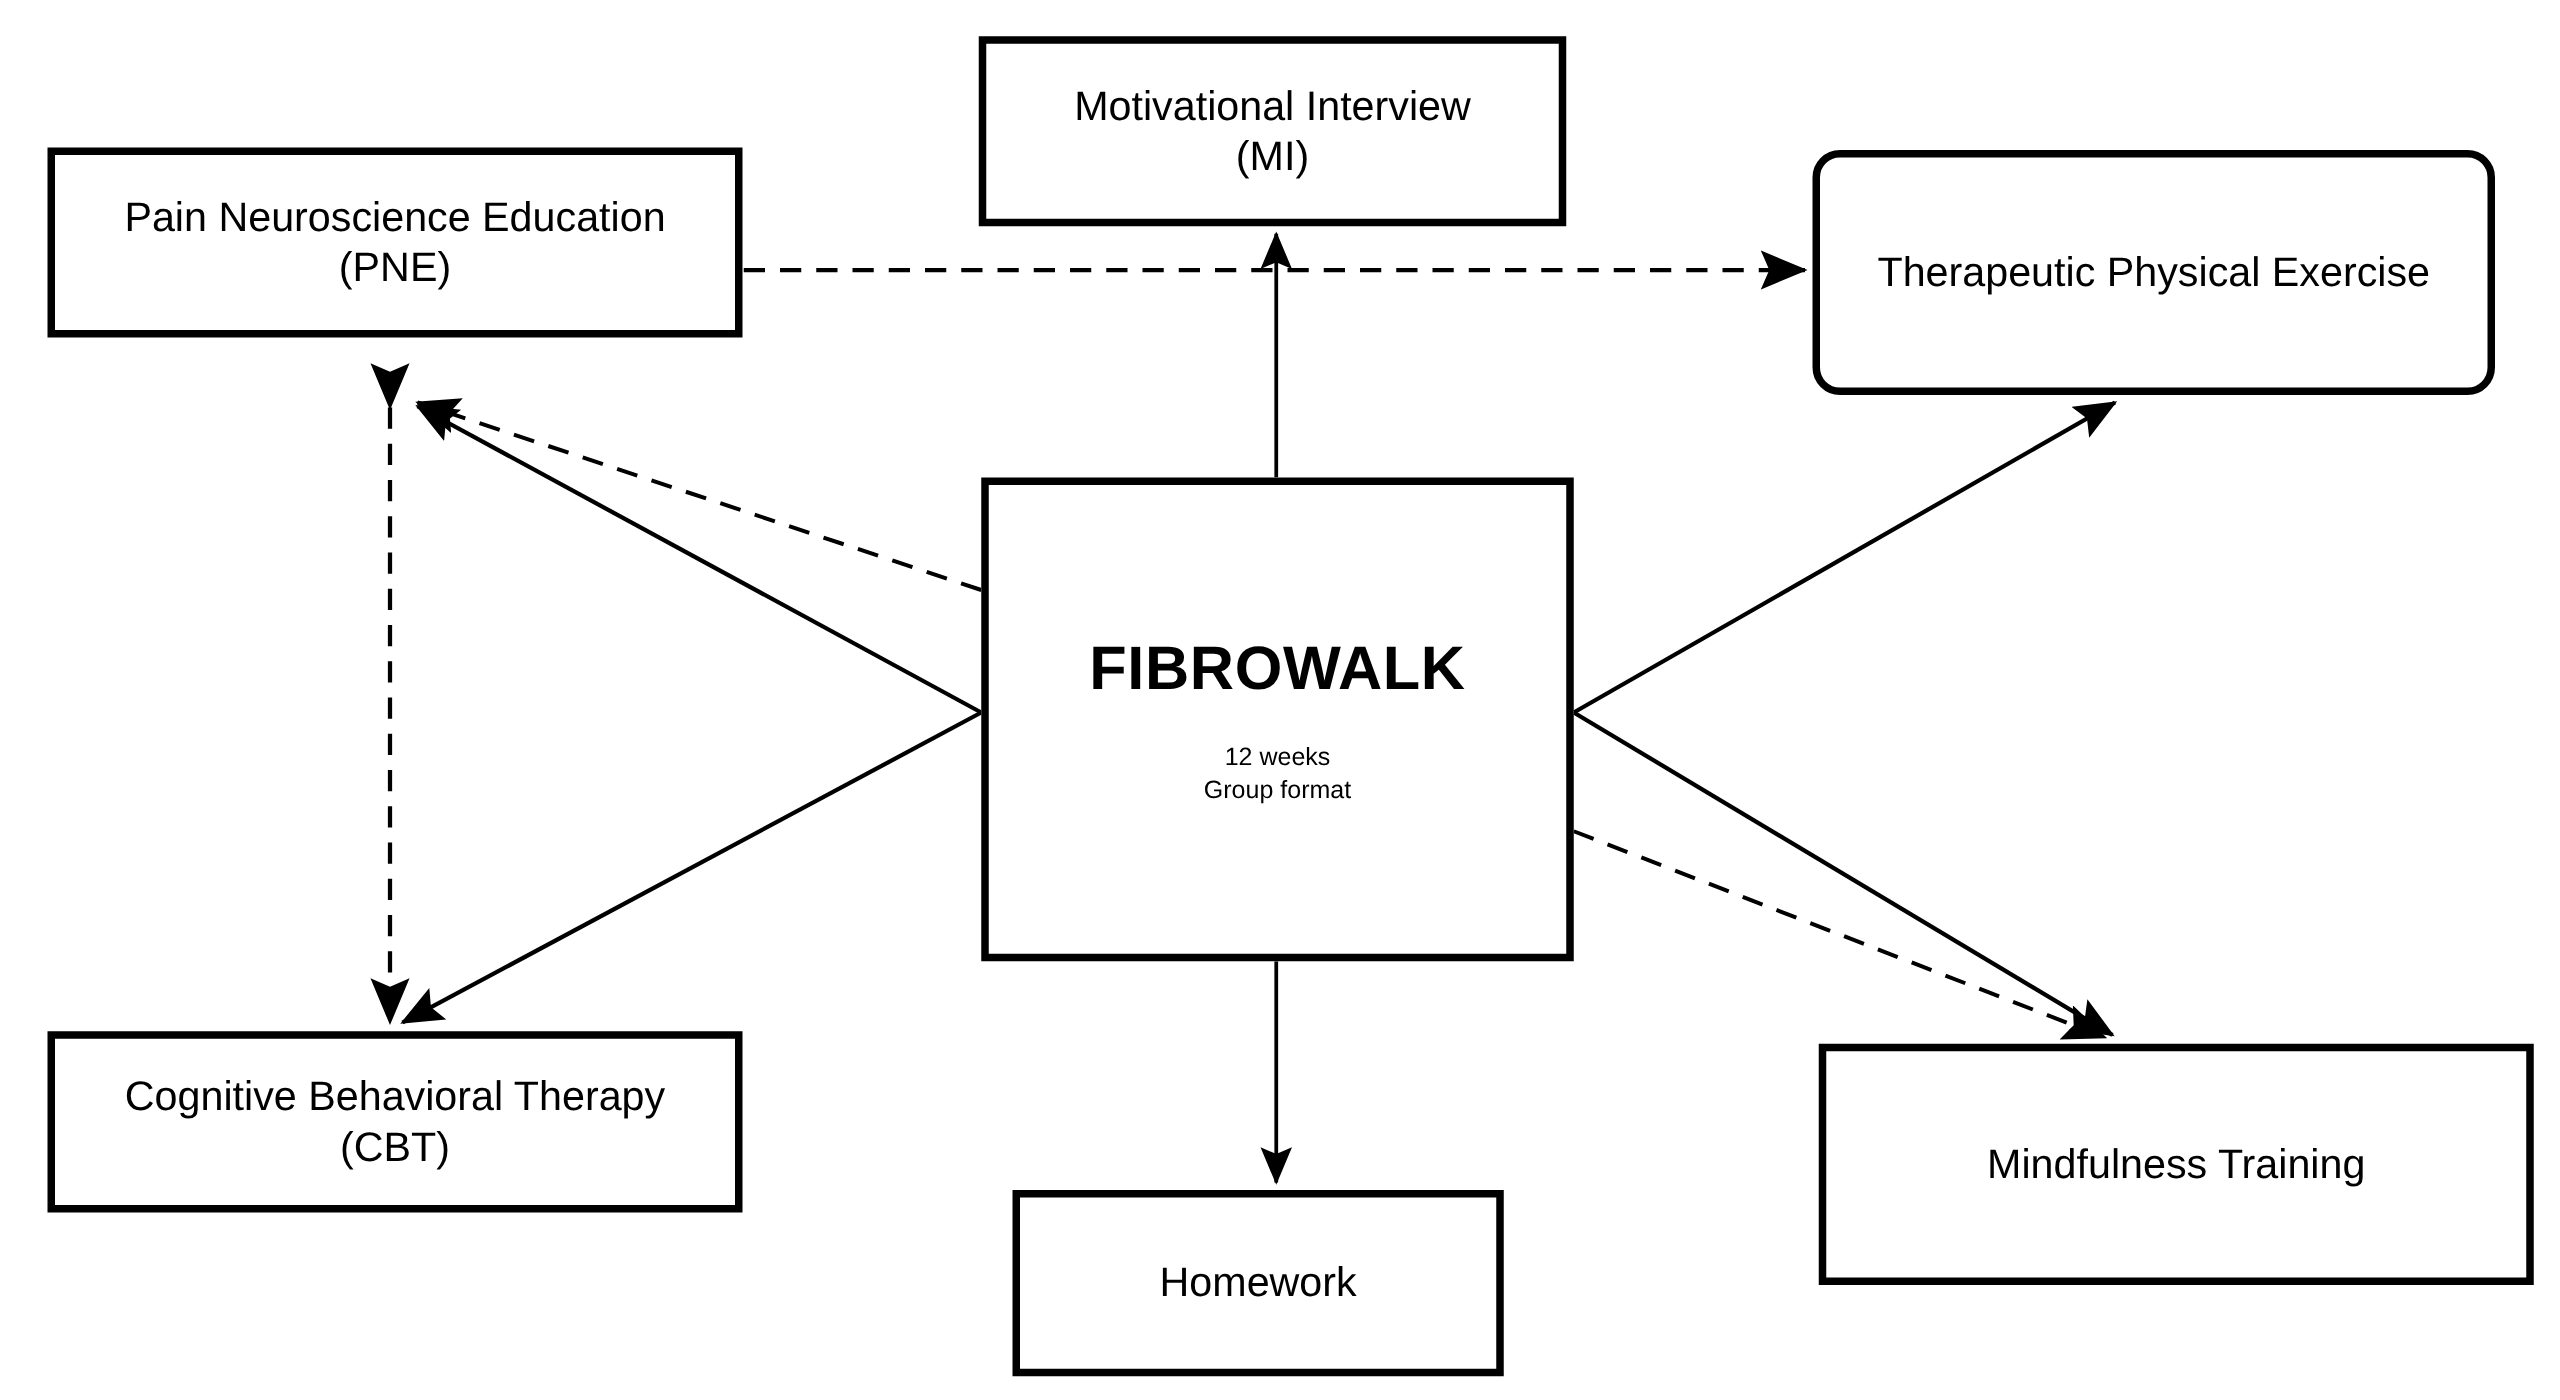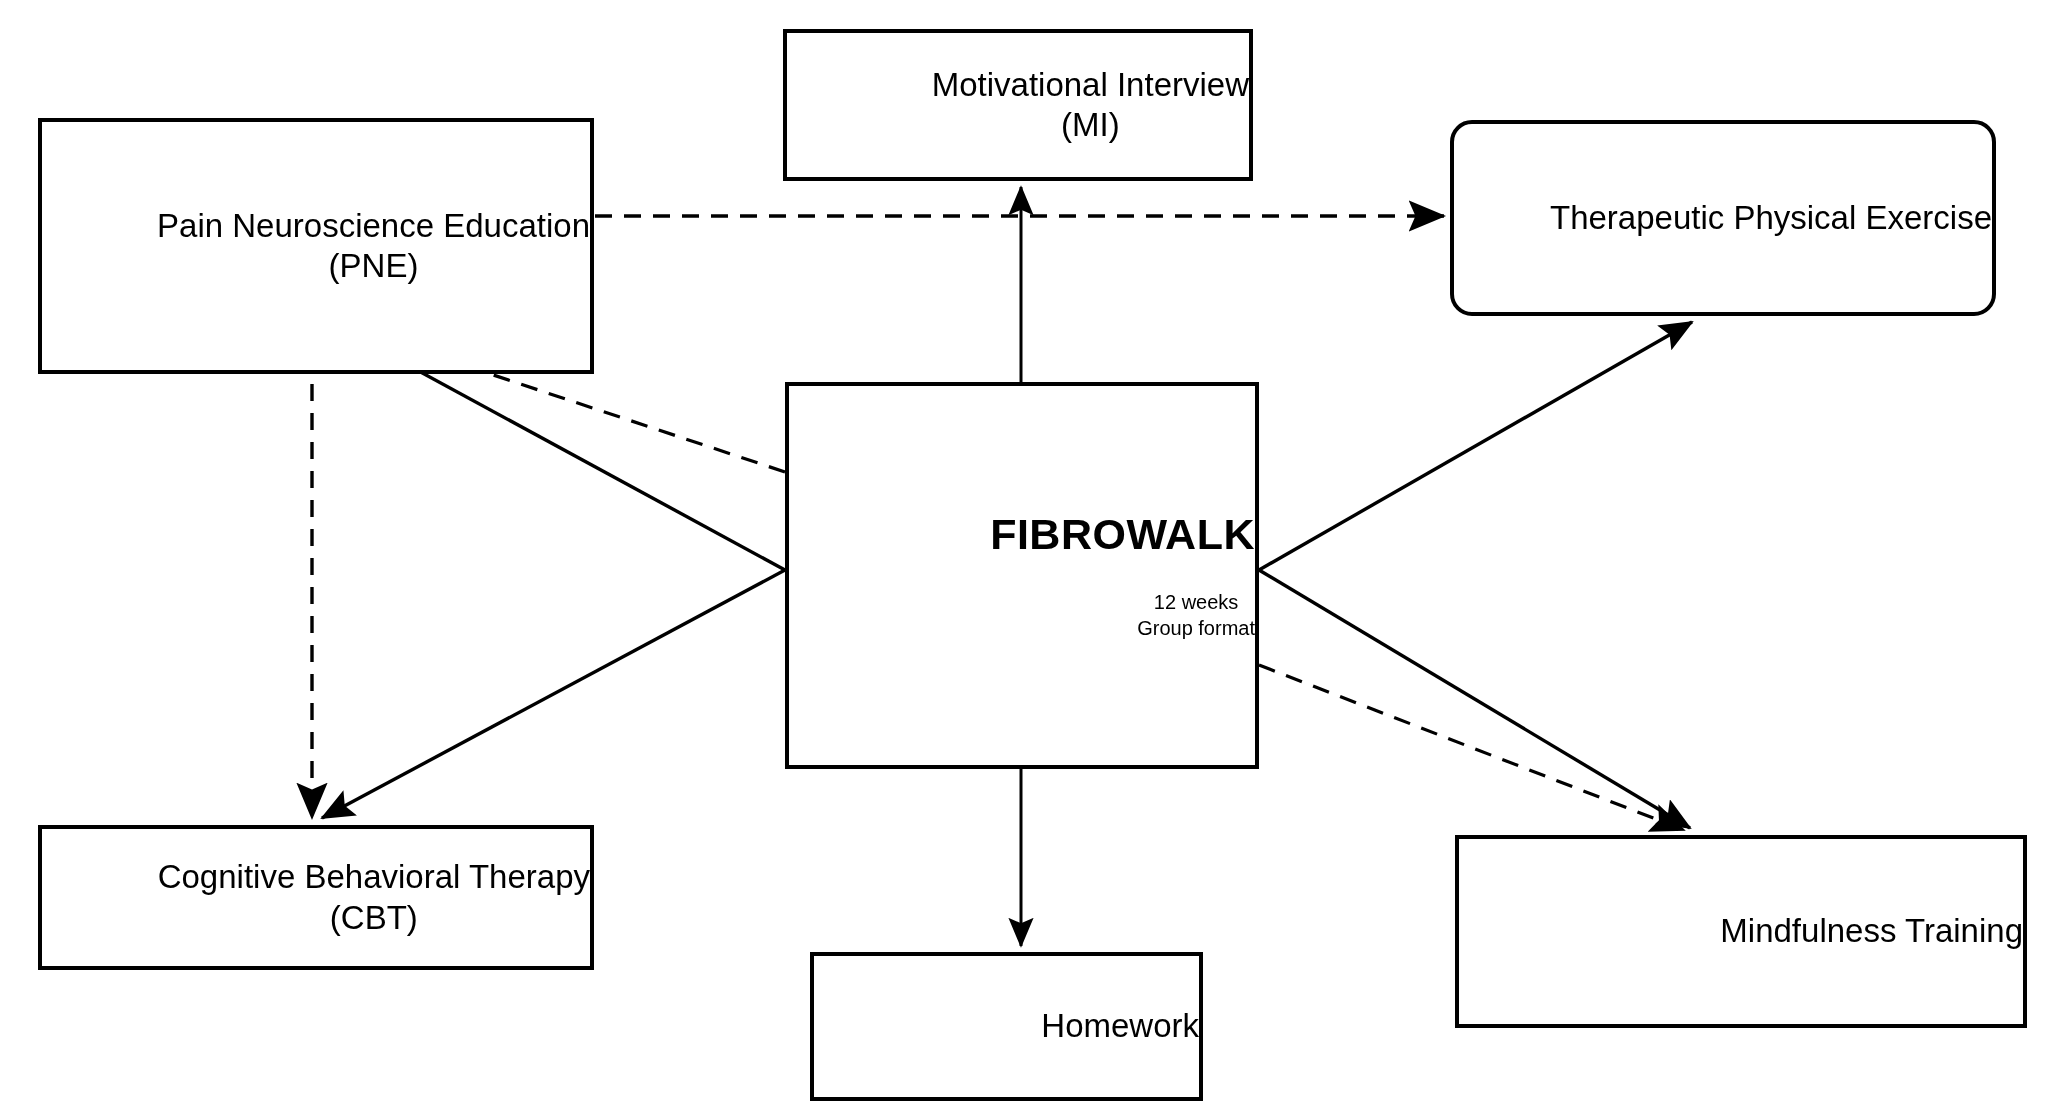--- a/index.html
+++ b/index.html
@@ -18,51 +18,51 @@
   #diagram-svg {
     position: absolute;
     left: 0;
     top: 0;
     width: 2048px;
     height: 1120px;
   }
   .node-box {
     position: absolute;
     box-sizing: border-box;
-    border: 4px solid #000000;
+    border: 6px solid #000000;
     background: #ffffff;
     display: flex;
     flex-direction: column;
-    align-items: flex-end;
+    align-items: center;
     justify-content: center;
     text-align: center;
     color: #000000;
   }
   .node-label {
     font-size: 33px;
     line-height: 1.22;
     white-space: pre-line;
     color: #000000;
   }
   .node-title-bold {
-    font-size: 43px;
+    font-size: 49px;
     font-weight: bold;
     letter-spacing: 0.5px;
     color: #000000;
   }
   .node-subtext {
     font-size: 20px;
     line-height: 1.3;
     margin-top: 30px;
     white-space: pre-line;
     color: #000000;
   }
 
   
-  #node-pne   { left: 38px;   top: 118px; width: 556px;  height: 256px; }
+  #node-pne   { left: 38px;   top: 118px; width: 556px;  height: 152px; }
   #node-mi    { left: 783px;  top: 29px;  width: 470px;  height: 152px; }
   #node-tpe   { left: 1450px; top: 120px; width: 546px;  height: 196px; border-radius: 22px; }
   #node-fw    { left: 785px;  top: 382px; width: 474px;  height: 387px; }
   #node-cbt   { left: 38px;   top: 825px; width: 556px;  height: 145px; }
   #node-mind  { left: 1455px; top: 835px; width: 572px;  height: 193px; }
   #node-hw    { left: 810px;  top: 952px; width: 393px;  height: 149px; }
 </style>
 </head>
 <body>
 

